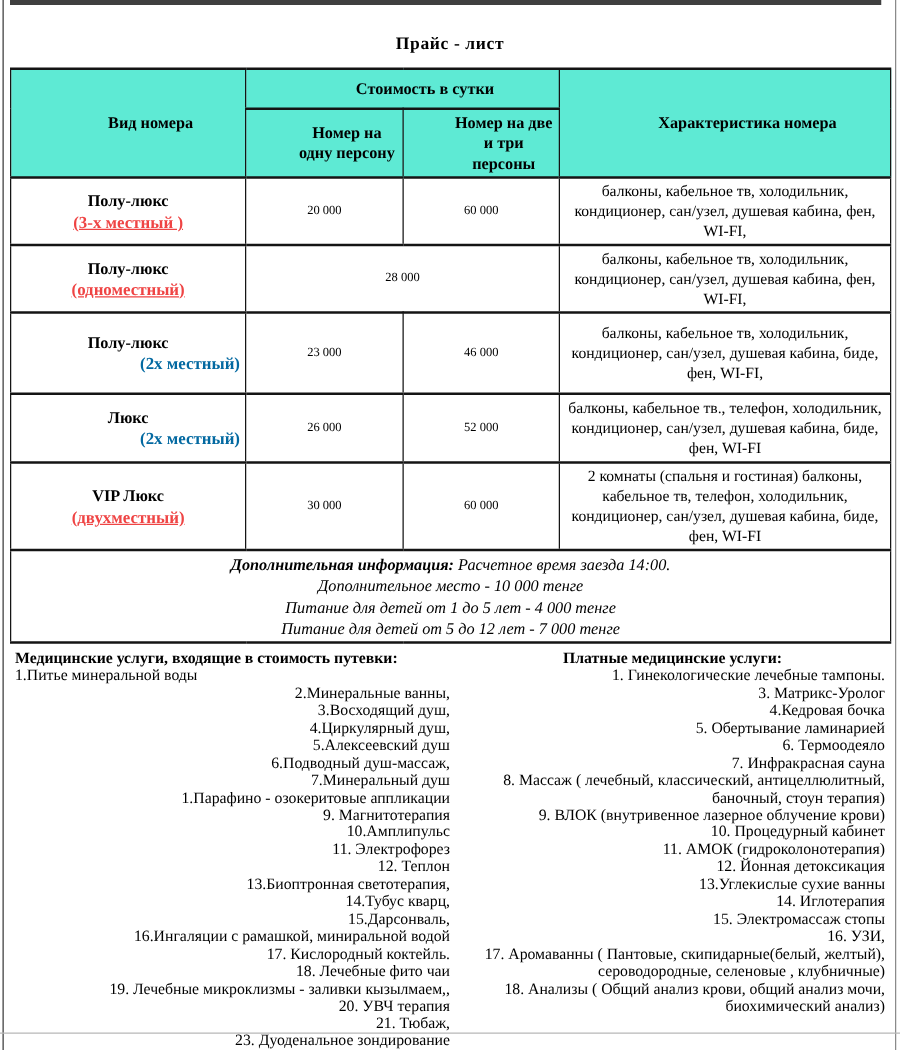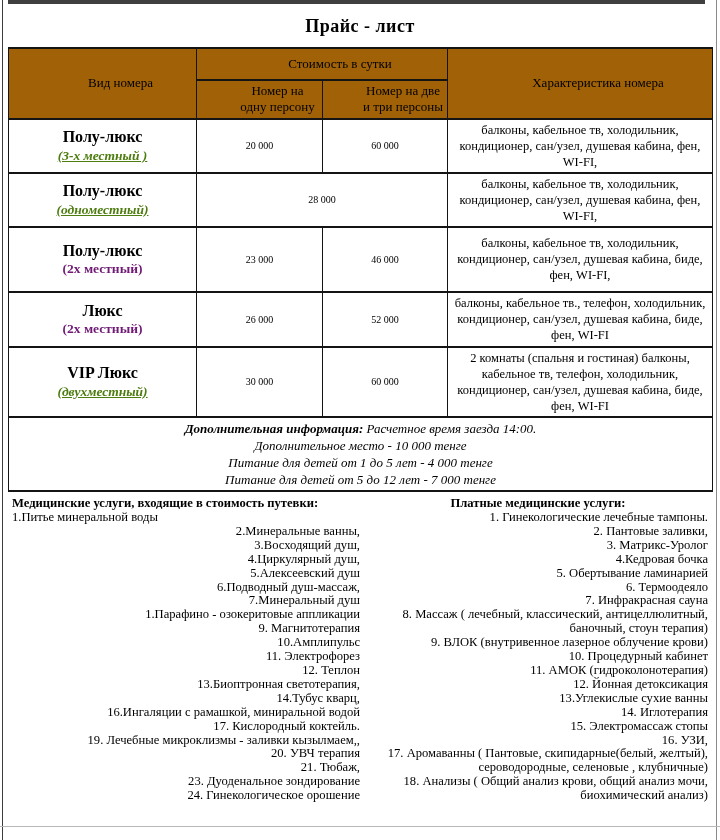--- a/index.html
+++ b/index.html
@@ -6,39 +6,39 @@
   .page{
     position:relative;width:720px;height:840px;background:#fff;overflow:hidden;
     font-family:"Liberation Serif","DejaVu Serif",serif;color:#000;
   }
   .edge{position:absolute;background:#3c3c3c;}
   .edge-left{left:2px;top:0;width:1px;height:840px;}
   .edge-right{left:716px;top:0;width:1px;height:840px;background:#8a8a8a;}
   .edge-bottom{left:0;top:826px;width:720px;height:1px;background:#b8b8b8;}
   .top-bar{position:absolute;left:8px;top:0;width:697px;height:4px;background:#3f3f3f;}
   .title{
-    margin:0;padding:16px 0 10px 0;text-align:center;
-    font-size:18px;font-weight:bold;letter-spacing:0.5px;
+    margin:0;padding:28px 0 10px 0;text-align:center;
+    font-size:14px;font-weight:bold;letter-spacing:0.5px;
   }
   table.price{
     border-collapse:collapse;margin-left:8px;width:704px;table-layout:fixed;
   }
   table.price th,table.price td{
     border:1px solid #141414;border-top-width:2px;border-bottom-width:2px;
     padding:2px 4px;text-align:center;vertical-align:middle;
   }
-  table.price th{background:#a16207;font-size:13px;font-weight:normal;line-height:1.25;padding-left:40px;}
+  table.price th{background:#5eead4;font-size:13px;font-weight:bold;line-height:1.25;padding-left:40px;}
   .col-name{width:188px;}
   .col-p1{width:126px;}
   .col-p2{width:125px;}
   .col-feat{width:265px;}
-  .room-name{font-weight:bold;font-size:16px;line-height:1.3;}
+  .room-name{font-weight:bold;font-size:13px;line-height:1.3;}
   .sub{display:block;font-weight:bold;font-size:13.5px;}
-  .sub-ru{color:#4d7c0f;font-style:italic;text-decoration:underline;}
-  .sub-rp{color:#701a75;}
+  .sub-ru{color:#ef4444;text-decoration:underline;}
+  .sub-rp{color:#0369a1;text-align:right;}
   .price-val{font-size:10px;}
   .feat{font-size:12.5px;line-height:1.28;}
   .info-cell{font-size:13px;line-height:1.32;padding:4px 2px;}
   .info-cell b{font-weight:bold;}
   .lists{
     display:flex;align-items:flex-start;padding:5px 0 0 12px;
   }
   .list-col{font-size:12.6px;line-height:13.9px;}
   .list-left{width:348px;margin-right:8px;}
   .list-right{width:340px;}
@@ -148,34 +148,35 @@
           <div class="list-line">5.Алексеевский душ</div>
           <div class="list-line">6.Подводный душ-массаж,</div>
           <div class="list-line">7.Минеральный душ</div>
           <div class="list-line">1.Парафино - озокеритовые аппликации</div>
           <div class="list-line">9. Магнитотерапия</div>
           <div class="list-line">10.Амплипульс</div>
           <div class="list-line">11. Электрофорез</div>
           <div class="list-line">12. Теплон</div>
           <div class="list-line">13.Биоптронная светотерапия,</div>
           <div class="list-line">14.Тубус кварц,</div>
+          <div class="list-line">15.Дарсонваль,</div>
           <div class="list-line">16.Ингаляции с рамашкой, миниральной водой</div>
           <div class="list-line">17. Кислородный коктейль.</div>
+          <div class="list-line">18. Лечебные фито чаи</div>
           <div class="list-line">19. Лечебные микроклизмы - заливки кызылмаем,,</div>
           <div class="list-line">20. УВЧ терапия</div>
           <div class="list-line">21. Тюбаж,</div>
           <div class="list-line">23. Дуоденальное зондирование</div>
           <div class="list-line">24. Гинекологическое орошение</div>
         </div>
     </div>
     <div class="list-col list-right">
       <p class="lead list-head">Платные медицинские услуги:</p>
       <div>
           <div class="list-line">1. Гинекологические лечебные тампоны.</div>
-          <div class="list-line">2. Пантовые заливки,</div>
           <div class="list-line">3. Матрикс-Уролог</div>
           <div class="list-line">4.Кедровая бочка</div>
           <div class="list-line">5. Обертывание ламинарией</div>
           <div class="list-line">6. Термоодеяло</div>
           <div class="list-line">7. Инфракрасная сауна</div>
           <div class="list-line">8. Массаж ( лечебный, классический, антицеллюлитный, баночный, стоун терапия)</div>
           <div class="list-line">9. ВЛОК (внутривенное лазерное облучение крови)</div>
           <div class="list-line">10. Процедурный кабинет</div>
           <div class="list-line">11. АМОК (гидроколонотерапия)</div>
           <div class="list-line">12. Йонная детоксикация</div>

